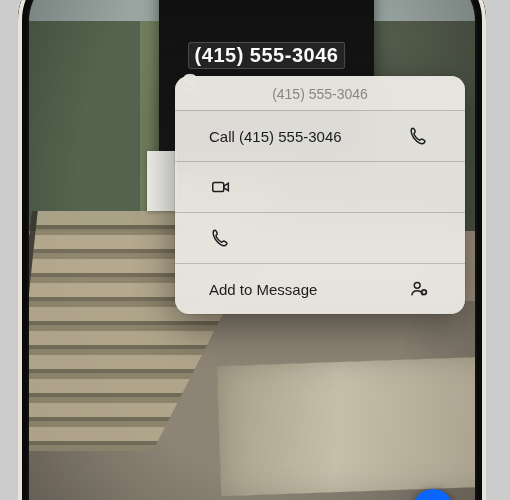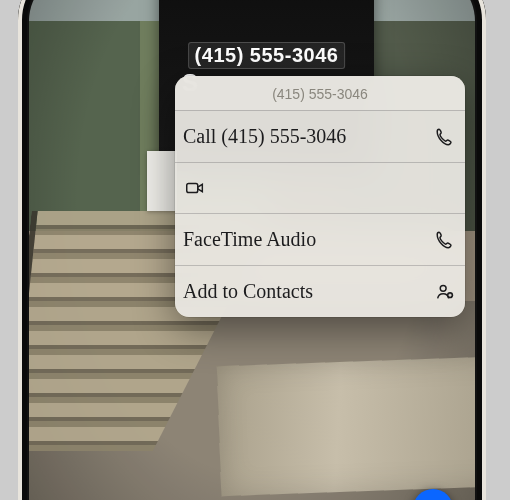--- a/index.html
+++ b/index.html
@@ -134,26 +134,25 @@
     text-align: center;
     font-size: 14px;
     color: #8a877e;
     padding: 10px 12px 8px;
     background: rgba(234,232,226,0.6);
   }
   .menu-item {
     display: flex;
     align-items: center;
     justify-content: space-between;
-    padding: 14px 8px;
-    font-size: 20px;
+    padding: 14px 34px;
+    font-size: 15px;
     color: #1c1c1e;
     border-top: 0.5px solid rgba(60,60,67,0.25);
     cursor: default;
-    font-family: Liberation Serif, serif;
   }
   .menu-item .label {
     flex: 1;
     padding-right: 10px;
   }
   .menu-item .icon {
     width: 24px;
     height: 22px;
     display: flex;
     align-items: center;
@@ -234,30 +233,29 @@
       <div class="menu-item">
         <span class="icon">
           <svg viewBox="0 0 24 24">
               <rect x="3" y="7" width="12" height="10" rx="2"></rect>
               <path d="M15 11l5-3v8l-5-3z"></path>
             </svg>
         </span>
       </div>
 
       <div class="menu-item">
-        <span class="label">FaceTime Audio</span>
         <span class="icon">
           <svg viewBox="0 0 24 24">
               <path d="M5.5 3.5c1 0 2.3 3 2.3 3.8 0 .6-1.3 1.6-1.3 2.2 0 1.4 3 5.6 5.9 7 .6.3 1.8-1.2 2.4-1.2.8 0 3.7 1.5 3.7 2.5 0 1-1.6 2.7-3 2.7C10.9 20.5 3.5 13 3.5 6c0-1.3 1-2.5 2-2.5z"></path>
             </svg>
         </span>
       </div>
 
       <div class="menu-item">
-        <span class="label">Add to Contacts</span>
+        <span class="label">Add to Message</span>
         <span class="icon">
           <svg viewBox="0 0 24 24">
             <circle cx="10" cy="8" r="3.2"></circle>
             <path d="M4 19c.6-3.2 3.2-5 6-5s5.4 1.8 6 5"></path>
             <circle cx="17.5" cy="15.5" r="3.4" fill="#1c1c1e" stroke="none"></circle>
             <path d="M17.5 13.8v3.4M15.8 15.5h3.4" stroke="#eae8e2" stroke-width="1.4"></path>
           </svg>
         </span>
       </div>
 

